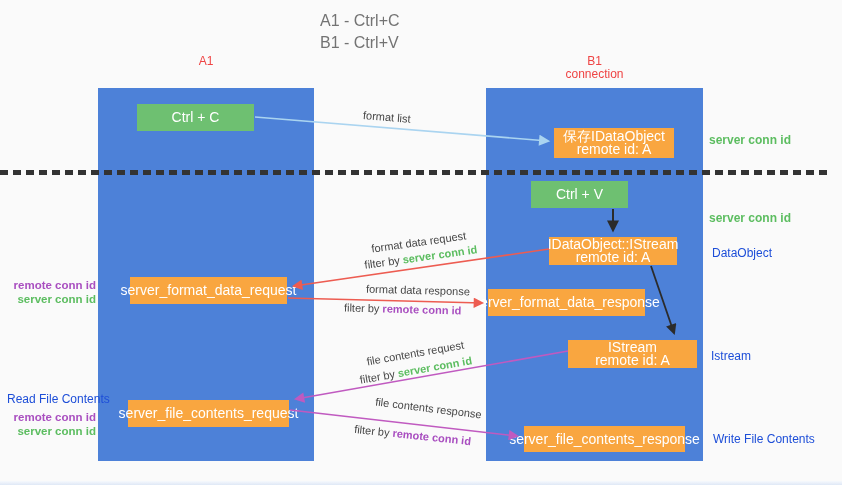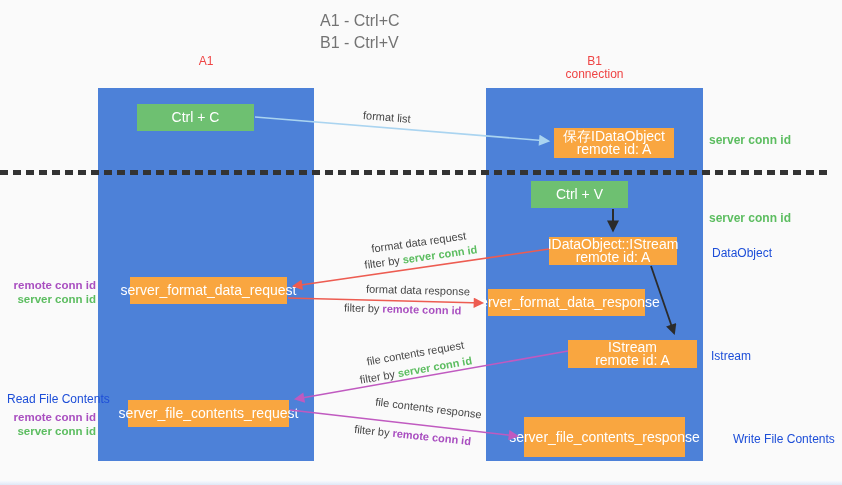--- a/index.html
+++ b/index.html
@@ -35,21 +35,21 @@
   .box-green{background:#6ec071;}
   .box-orange{background:#f9a640;}
   .b-ctrl-c{left:137px;top:104px;width:117px;height:27px;}
   .b-save{left:554px;top:128px;width:120px;height:30px;}
   .b-ctrl-v{left:531px;top:181px;width:97px;height:27px;}
   .b-getdata{left:549px;top:237px;width:128px;height:28px;}
   .b-freq{left:130px;top:277px;width:157px;height:27px;}
   .b-fresp{left:488px;top:289px;width:157px;height:27px;}
   .b-istream{left:568px;top:340px;width:129px;height:28px;}
   .b-fcreq{left:128px;top:393px;width:161px;height:27px;margin-top:7px;}
-  .b-fcresp{left:524px;top:417px;width:161px;height:40px;}
+  .b-fcresp{left:524px;top:426px;width:161px;height:26px;}
   .mid-label{
     font-size:11px;color:#464646;white-space:nowrap;z-index:6;
     display:flex;gap:3px;
   }
   .green-text{color:#5cbd60;font-weight:bold;}
   .purple-text{color:#a94fc0;font-weight:bold;}
   .gray-label{font-size:12px;color:#1d4ed8;white-space:nowrap;z-index:6;}
   .side-bold{font-size:12px;font-weight:bold;white-space:nowrap;z-index:6;}
   .left-group{width:88px;text-align:right;font-size:11.5px;font-weight:bold;line-height:14px;z-index:6;}
   .arrows{left:0;top:0;z-index:7;pointer-events:none;}
@@ -60,21 +60,21 @@
   .l-fdresp{left:366px;top:284px;transform:rotate(1.5deg);}
   .l-filter2{left:344px;top:303px;transform:rotate(1.5deg);}
   .l-fcr{left:366px;top:347px;transform:rotate(-10deg);}
   .l-filter3{left:359px;top:364px;transform:rotate(-10deg);}
   .l-fcresp{left:375px;top:402px;transform:rotate(7deg);}
   .l-filter4{left:354px;top:429px;transform:rotate(6deg);}
   .r-scid1{left:709px;top:133px;}
   .r-scid2{left:709px;top:211px;}
   .r-dataobject{left:712px;top:246px;}
   .r-istream{left:711px;top:349px;}
-  .r-write{left:713px;top:432px;margin-left:20px;}
+  .r-write{left:713px;top:432px;}
   .lg1{left:8px;top:278px;}
   .l-read{left:7px;top:392px;}
   .lg2{left:8px;top:410px;}
 </style>
 </head>
 <body>
 
 <div class="canvas">
 
   <div class="abs title">

